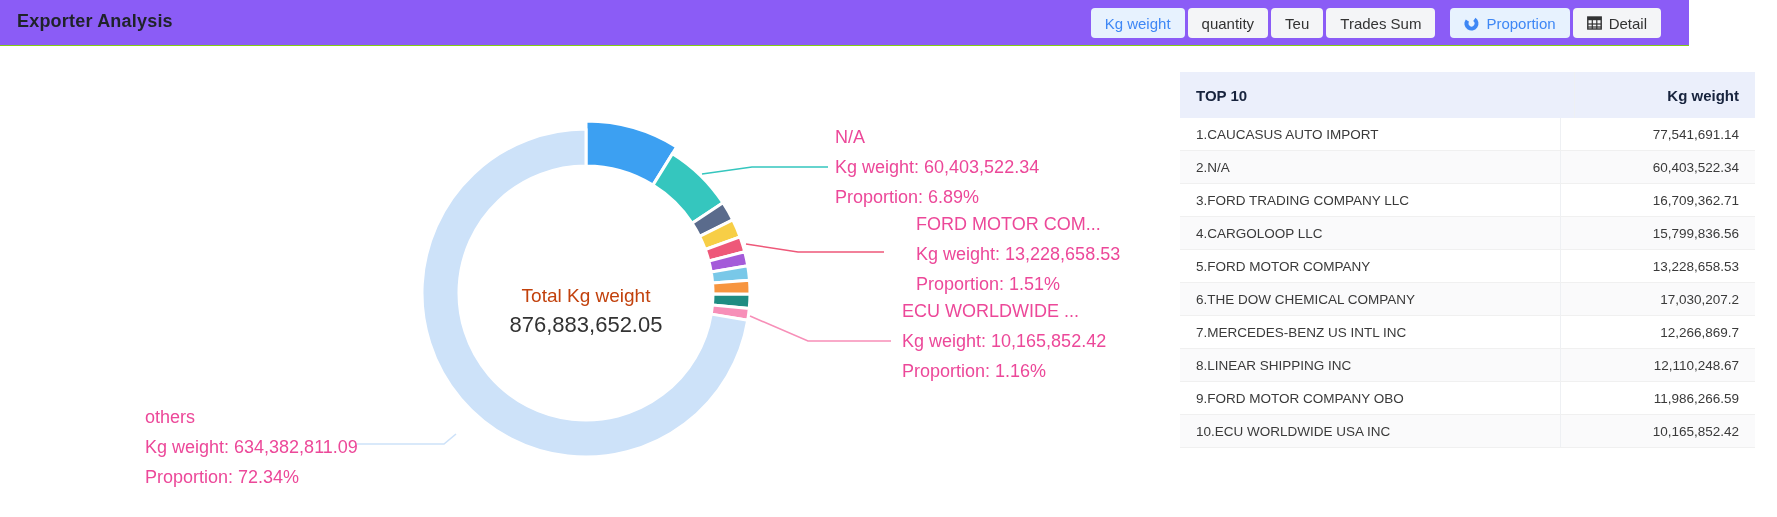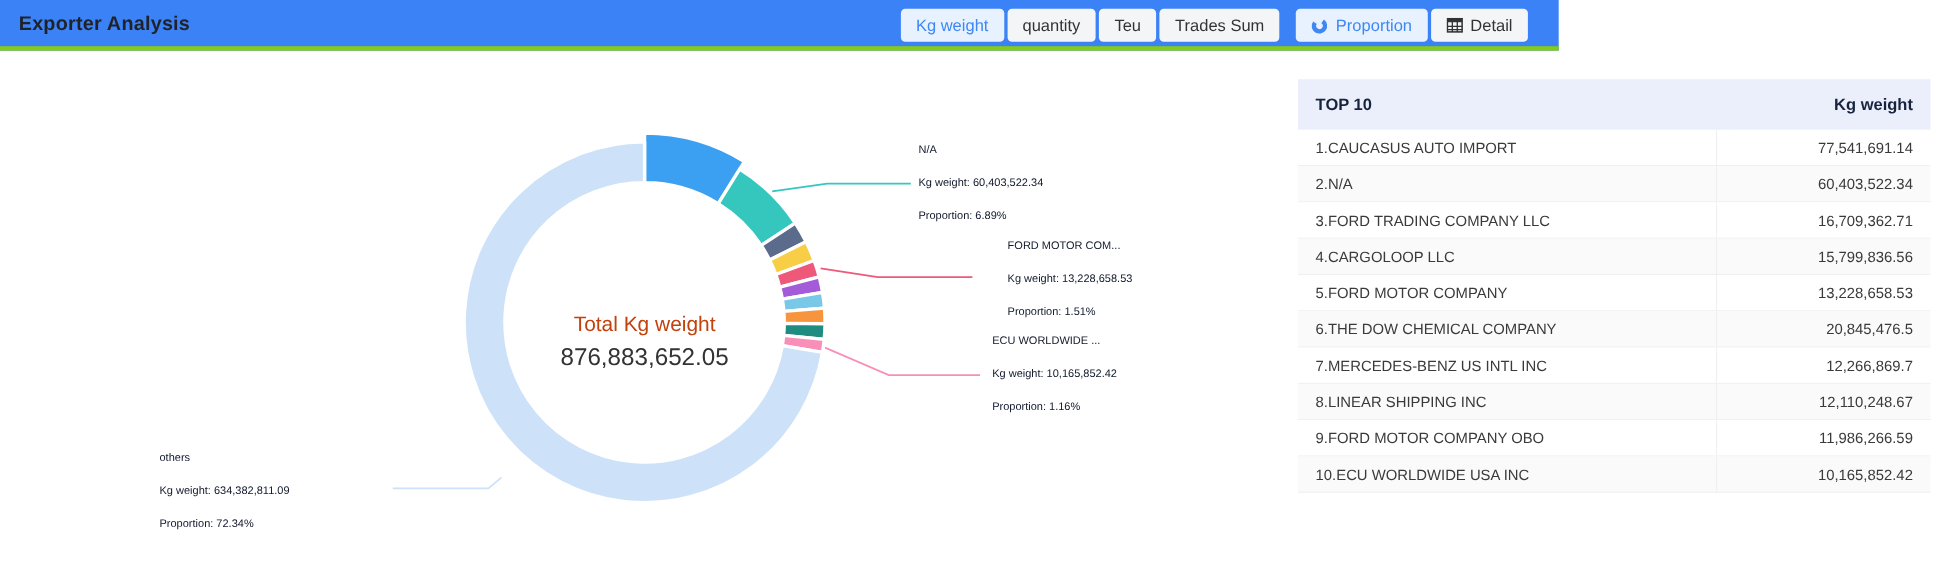--- a/index.html
+++ b/index.html
@@ -5,22 +5,22 @@
   * { box-sizing: border-box; margin: 0; padding: 0; }
   html,body { width: 1777px; height: 517px; }
   body {
     background: #fff;
     font-family: "Liberation Sans", sans-serif;
     position: relative;
     overflow: hidden;
   }
   
   .topbar {
-    position: absolute; top: 0; left: 0; width: 1417px; height: 46px;
-    background: #3b82f6; border-bottom: 4px solid #84cc16;
+    position: absolute; top: 0; left: 0; width: 1689px; height: 46px;
+    background: #8b5cf6; border-bottom: 1px solid #84cc16;
   }
   .page-title {
     position: absolute; left: 17px; top: 11px;
     font-size: 18px; font-weight: 600; color: #1f2329; letter-spacing: .2px;
   }
   .tabs {
     position: absolute; right: 28px; top: 8px;
     display: flex; align-items: center; gap: 3px;
   }
   .tab {
@@ -31,21 +31,21 @@
   .tab.active { background: #e7f2fe; color: #3e87f5; }
   .tab .ticon { display: flex; align-items: center; }
   .group-gap { width: 9px; }
 
   
   .main { position: absolute; top: 46px; left: 0; width: 1777px; height: 471px; }
   svg.chart { position: absolute; left: 0; top: 0; }
   .center-label { position: absolute; left: 386px; top: 239px; width: 400px; text-align: center; pointer-events: none; }
   .cl-title { font-size: 19px; color: #c2410c; }
   .cl-value { font-size: 22px; color: #333; margin-top: 5px; }
-  .callout { position: absolute; font-size: 10px; color: #0f172a; line-height: 30px; white-space: nowrap; }
+  .callout { position: absolute; font-size: 18px; color: #ec4899; line-height: 30px; white-space: nowrap; }
 
   
   .toptable { position: absolute; left: 1180px; top: 26px; width: 575px; }
   .t-header {
     display: flex; background: #ebeffb; height: 46px; align-items: stretch;
     font-weight: bold; font-size: 15px; color: #17233d; gap: 44px;
   }
   .t-rows .t-row {
     display: flex; height: 33px; align-items: stretch;
     border-bottom: 1px solid #f0f0f0; color: #3a3a3a; font-size: 13.5px;
@@ -170,21 +170,21 @@
         <div class="t-row">
           <div class="col-name">4.CARGOLOOP LLC</div>
           <div class="col-value">15,799,836.56</div>
         </div>
         <div class="t-row">
           <div class="col-name">5.FORD MOTOR COMPANY</div>
           <div class="col-value">13,228,658.53</div>
         </div>
         <div class="t-row">
           <div class="col-name">6.THE DOW CHEMICAL COMPANY</div>
-          <div class="col-value">20,845,476.5</div>
+          <div class="col-value">17,030,207.2</div>
         </div>
         <div class="t-row">
           <div class="col-name">7.MERCEDES-BENZ US INTL INC</div>
           <div class="col-value">12,266,869.7</div>
         </div>
         <div class="t-row">
           <div class="col-name">8.LINEAR SHIPPING INC</div>
           <div class="col-value">12,110,248.67</div>
         </div>
         <div class="t-row">

